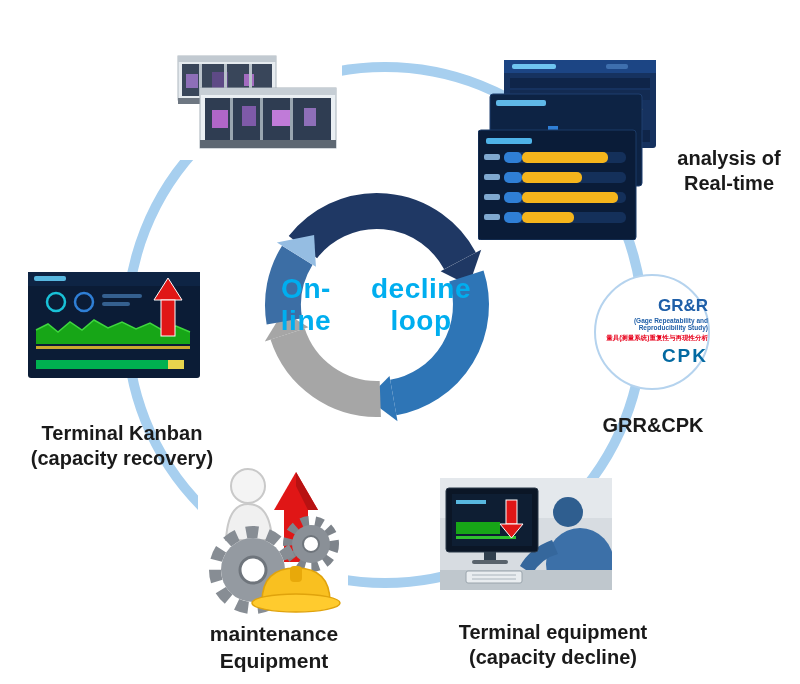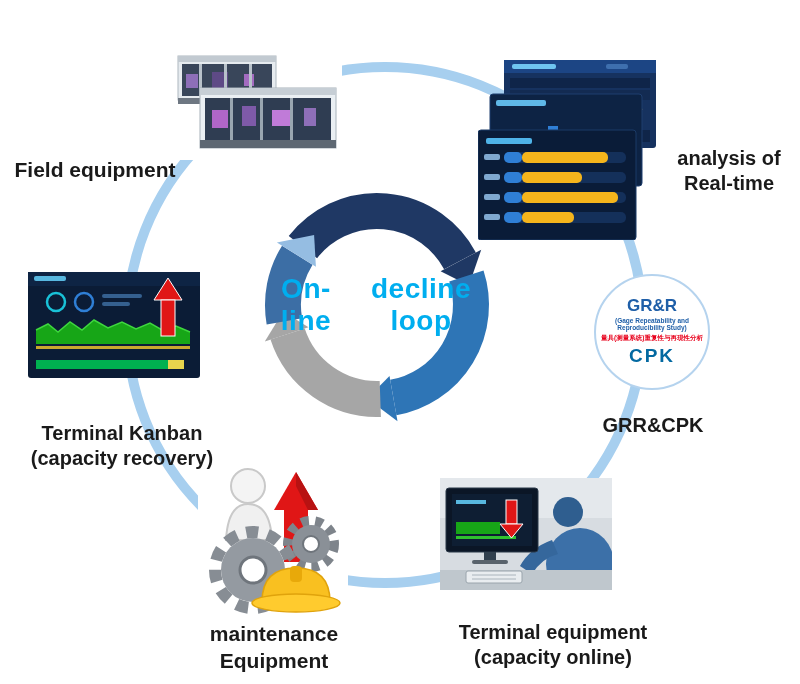--- a/index.html
+++ b/index.html
@@ -25,21 +25,21 @@
   .lbl { position:absolute; z-index:4; color:#1a1a1a; font-weight:bold; text-align:center; }
   .lbl-field    { left:0px;   top:158px; width:190px; font-size:21px; }
   .lbl-realtime { left:658px; top:146px; width:142px; font-size:20px; line-height:25px; }
   .lbl-grrcpk   { left:592px; top:414px; width:122px; font-size:20px; }
   .lbl-monitor  { left:426px; top:620px; width:254px; font-size:20px; line-height:25px; }
   .lbl-maint    { left:190px; top:620px; width:168px; font-size:21px; line-height:27px; }
   .lbl-kanban   { left:8px;   top:392px; width:228px; font-size:20px; line-height:25px;margin-top:29px; }
 
   .grr-badge { position:absolute; left:594px; top:274px; width:116px; height:116px; z-index:4;
     background:#ffffff; border:2px solid #B5D3EE; border-radius:50%;
-    display:flex; flex-direction:column; align-items:center; justify-content:center;
+    display:flex; flex-direction:column; align-items:flex-end; justify-content:center;
     text-align:center; line-height:1.2; }
   .grr-title { color:#1F5FA8; font-size:17px; font-weight:bold; }
   .grr-sub   { color:#1F5FA8; font-size:6.5px; font-weight:bold; }
   .grr-cn    { color:#E8001B; font-size:6.5px; font-weight:bold; margin-top:2px; }
   .grr-cpk   { color:#0369a1; font-size:19px; font-weight:bold; letter-spacing:2px; margin-top:3px; }
 </style>
 </head>
 <body>
 
 <div class="canvas">
@@ -95,21 +95,20 @@
       <rect x="40" y="62" width="16" height="18" fill="#B066C8"></rect>
       <rect x="70" y="58" width="14" height="20" fill="#7E5AA8"></rect>
       <rect x="100" y="62" width="18" height="16" fill="#C07BD8"></rect>
       <rect x="132" y="60" width="12" height="18" fill="#8E6FB8"></rect>
       <rect x="58" y="50" width="3" height="42" fill="#9AA6B0"></rect>
       <rect x="88" y="50" width="3" height="42" fill="#9AA6B0"></rect>
       <rect x="118" y="50" width="3" height="42" fill="#9AA6B0"></rect>
       <rect x="28" y="92" width="136" height="8" fill="#5E6873"></rect>
     </g>
   </svg>
-  <div class="lbl lbl-field">Field equipment</div>
 
   <svg class="node-img img-dash" viewBox="0 0 178 180">
     <g>
       <rect x="26" y="0" width="152" height="88" rx="3" fill="#16325F"></rect>
       <rect x="26" y="0" width="152" height="13" fill="#1C4584"></rect>
       <rect x="34" y="4" width="44" height="5" rx="2" fill="#6FC6F0"></rect>
       <rect x="128" y="4" width="22" height="5" rx="2" fill="#3E6FAE"></rect>
       <rect x="32" y="18" width="140" height="10" fill="#0F2549"></rect>
       <rect x="32" y="30" width="140" height="10" fill="#132B52"></rect>
       <polyline points="36,60 52,50 68,58 84,46 100,54 116,44 132,52 148,42 164,50" fill="none" stroke="#E8B84B" stroke-width="2"></polyline>
@@ -184,21 +183,21 @@
     </g>
     <g>
       <rect x="0" y="92" width="172" height="20" fill="#BFC7CD"></rect>
       <rect x="26" y="93" width="56" height="12" rx="2" fill="#E9EDF0" stroke="#9AA4AC"></rect>
       <line x1="32" y1="97" x2="76" y2="97" stroke="#AAB4BC"></line>
       <line x1="32" y1="101" x2="76" y2="101" stroke="#AAB4BC"></line>
     </g>
   </svg>
   <div class="lbl lbl-monitor">
     <div>Terminal equipment</div>
-    <div>(capacity online)</div>
+    <div>(capacity decline)</div>
   </div>
 
   <svg class="node-img img-maint" viewBox="0 0 150 172">
     <rect width="150" height="172" fill="#ffffff"></rect>
     <g>
       <circle cx="50" cy="34" r="17" fill="#F4F4F4" stroke="#C9C9C9" stroke-width="2"></circle>
       <path d="M 28 88 Q 30 52 50 52 Q 72 52 74 88 Z" fill="#F0F0F0" stroke="#C9C9C9" stroke-width="2"></path>
     </g>
     <g>
       <polygon points="76,58 120,58 98,20" fill="#E01616"></polygon>

